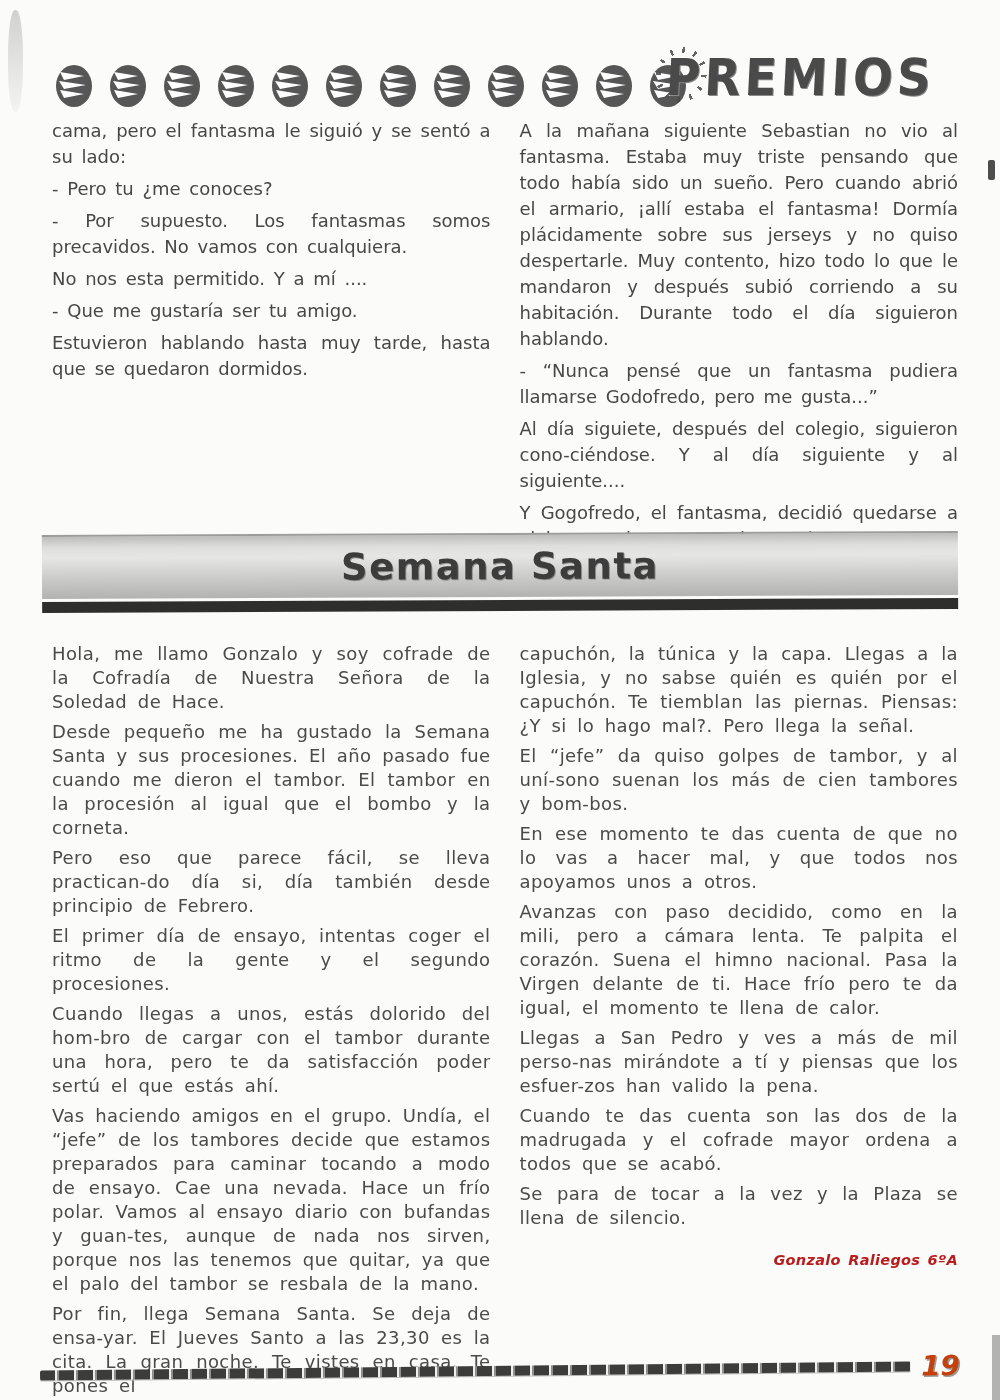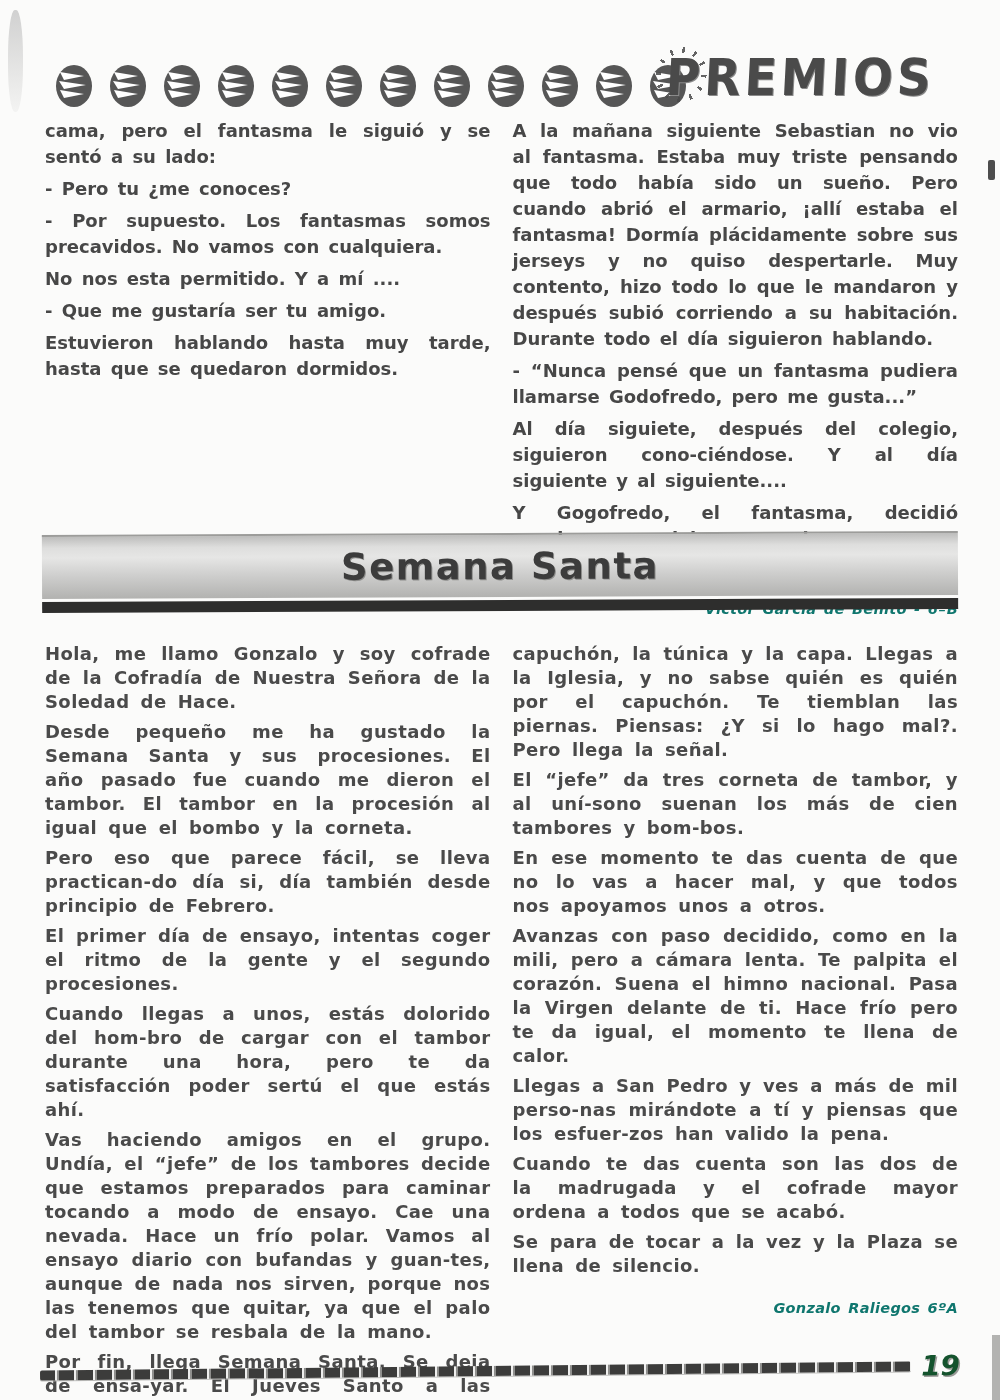--- a/index.html
+++ b/index.html
@@ -41,26 +41,26 @@
       #4a4a4a 240deg 246deg,transparent 246deg 270deg,#4a4a4a 270deg 276deg,transparent 276deg 300deg,
       #4a4a4a 300deg 306deg,transparent 306deg 330deg,#4a4a4a 330deg 336deg,transparent 336deg 360deg);
     -webkit-mask:radial-gradient(circle,transparent 0 46%,#000 46% 58%,transparent 58%);
             mask:radial-gradient(circle,transparent 0 46%,#000 46% 58%,transparent 58%);
     opacity:.85;
   }
 
   
   .story{position:absolute;left:40px;width:918px;display:flex;gap:17px;}
   .story .col{flex:1;text-align:justify;}
-  .story p{margin:0 0 6px 5px;font-weight:bold;}
+  .story p{margin:0 0 6px 12px;}
   .ghost-story{top:118px;font-size:18px;line-height:26px;word-spacing:3px;color:#474747;}
   .semana-story{top:642px;font-size:18px;line-height:24px;word-spacing:4.5px;letter-spacing:.4px;color:#4a4a4a;}
   .author{
     text-align:right;font-style:italic;font-weight:bold;font-size:14.5px;
-    color:#0f766e;margin-top:18px;letter-spacing:.3px;word-spacing:2px;
+    color:#b91c1c;margin-top:18px;letter-spacing:.3px;word-spacing:2px;
   }
 
   
   .banner-wrap{position:absolute;left:42px;top:533px;width:916px;transform:rotate(-0.25deg);}
   .banner{
     height:62px;
     background:linear-gradient(180deg,#bdbdbc 0%,#dededd 18%,#e6e6e5 34%,#cfcfce 62%,#b2b2b0 100%);
     border-top:2px solid #9c9c9a;
     display:flex;align-items:center;justify-content:center;
   }
@@ -72,21 +72,21 @@
 
   
   .footer{position:absolute;left:40px;top:1352px;width:920px;display:flex;align-items:center;transform:rotate(-0.6deg);transform-origin:right center;}
   .footer-chain{
     flex:1;height:10px;margin-right:10px;
     background:repeating-linear-gradient(90deg,#3c3c3b 0 15px,#efefee 15px 17px,#8f8f8d 17px 19px);
     border-radius:2px;
     box-shadow:0 1px 0 #b9b9b7;
   }
   .page-number{
-    font-weight:900;font-size:28px;color:#14532d;font-style:italic;
+    font-weight:900;font-size:28px;color:#c2410c;font-style:italic;
     text-shadow:1.5px 1.5px 0 #9a9a98;line-height:1;
   }
 </style>
 </head>
 <body>
 
 <div class="page">
 
   <div class="artifact-left-smudge"></div>
   <div class="artifact-right-mark"></div>
@@ -200,21 +200,21 @@
       <p>Hola, me llamo Gonzalo y soy cofrade de la Cofradía de Nuestra Señora de la Soledad de Hace.</p>
       <p>Desde pequeño me ha gustado la Semana Santa y sus procesiones. El año pasado fue cuando me dieron el tambor. El tambor en la procesión al igual que el bombo y la corneta.</p>
       <p>Pero eso que parece fácil, se lleva practican-do día si, día también desde principio de Febrero.</p>
       <p>El primer día de ensayo, intentas coger el ritmo de la gente y el segundo procesiones.</p>
       <p>Cuando llegas a unos, estás dolorido del hom-bro de cargar con el tambor durante una hora, pero te da satisfacción poder sertú el que estás ahí.</p>
       <p>Vas haciendo amigos en el grupo. Undía, el “jefe” de los tambores decide que estamos preparados para caminar tocando a modo de ensayo. Cae una nevada. Hace un frío polar. Vamos al ensayo diario con bufandas y guan-tes, aunque de nada nos sirven, porque nos las tenemos que quitar, ya que el palo del tambor se resbala de la mano.</p>
       <p>Por fin, llega Semana Santa. Se deja de ensa-yar. El Jueves Santo a las 23,30 es la cita. La gran noche. Te vistes en casa. Te pones el</p>
     </div>
     <div class="col">
       <p>capuchón, la túnica y la capa. Llegas a la Iglesia, y no sabse quién es quién por el capuchón. Te tiemblan las piernas. Piensas: ¿Y si lo hago mal?. Pero llega la señal.</p>
-      <p>El “jefe” da tres corneta de tambor, y al uní-sono suenan los más de cien tambores y bom-bos.</p>
+      <p>El “jefe” da quiso golpes de tambor, y al uní-sono suenan los más de cien tambores y bom-bos.</p>
       <p>En ese momento te das cuenta de que no lo vas a hacer mal, y que todos nos apoyamos unos a otros.</p>
       <p>Avanzas con paso decidido, como en la mili, pero a cámara lenta. Te palpita el corazón. Suena el himno nacional. Pasa la Virgen delante de ti. Hace frío pero te da igual, el momento te llena de calor.</p>
       <p>Llegas a San Pedro y ves a más de mil perso-nas mirándote a tí y piensas que los esfuer-zos han valido la pena.</p>
       <p>Cuando te das cuenta son las dos de la madrugada y el cofrade mayor ordena a todos que se acabó.</p>
       <p>Se para de tocar a la vez y la Plaza se llena de silencio.</p>
       <div class="author">Gonzalo Raliegos 6ºA</div>
     </div>
   </div>
 
   <div class="footer">

